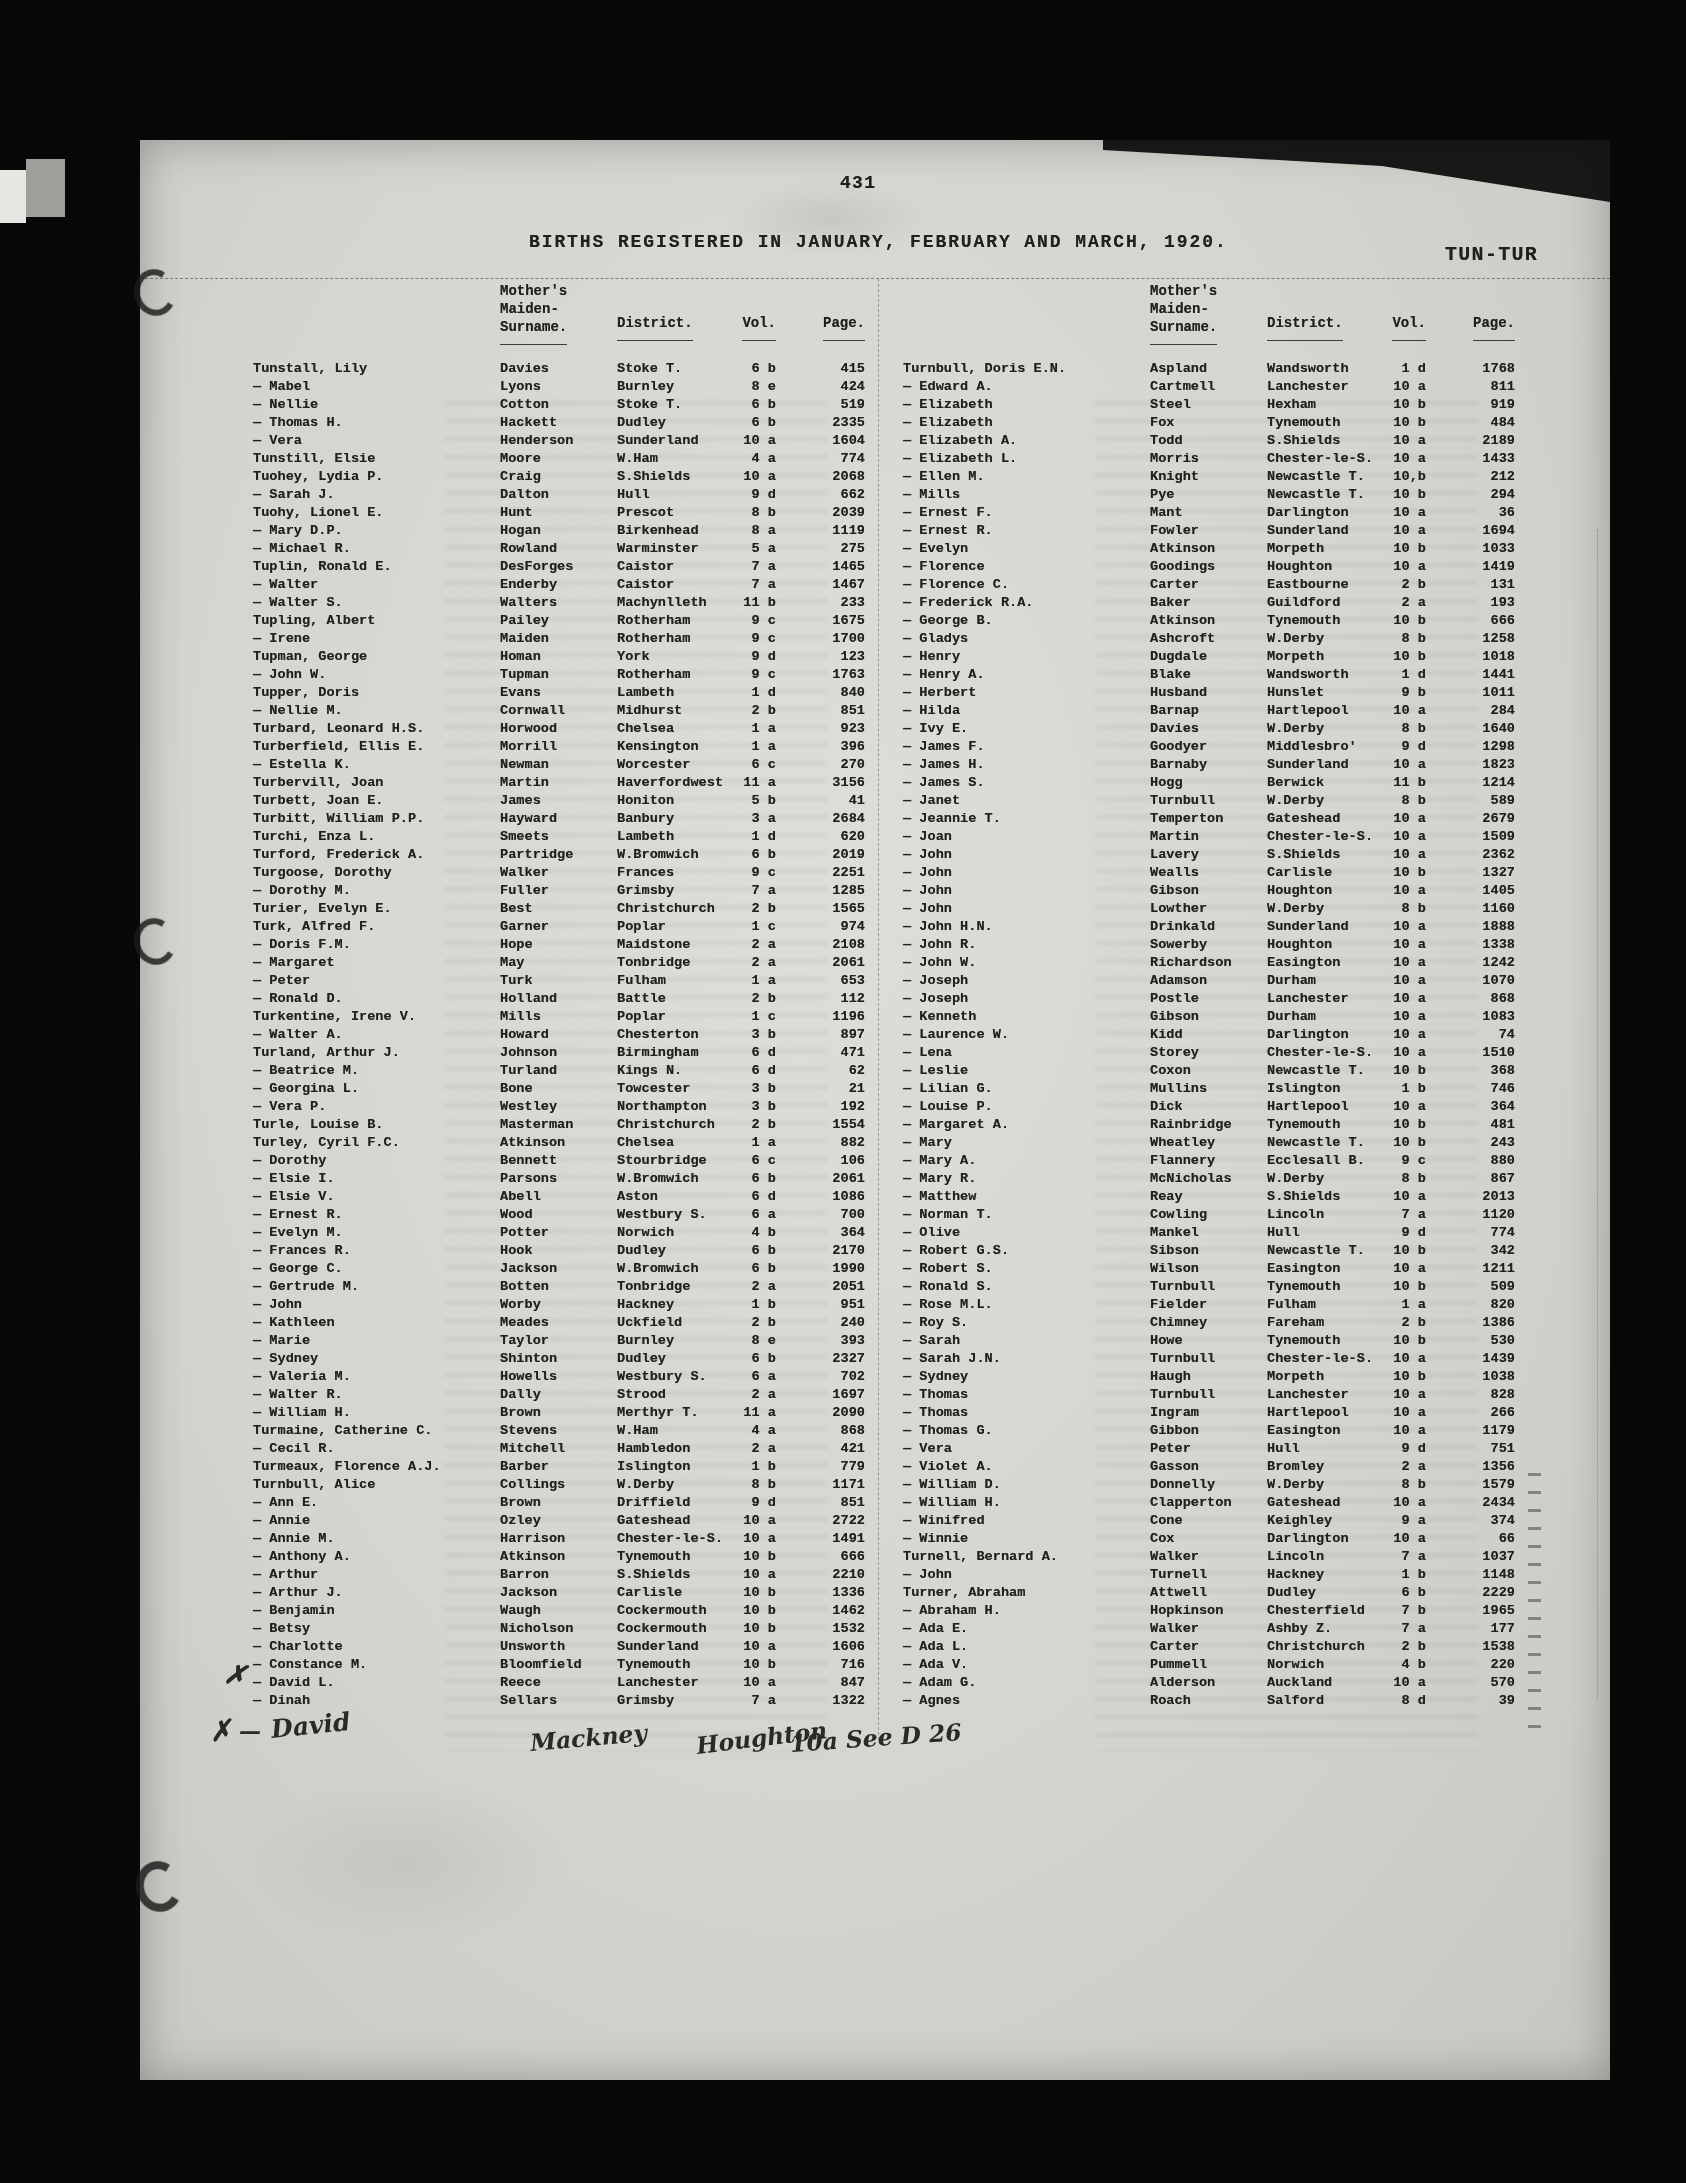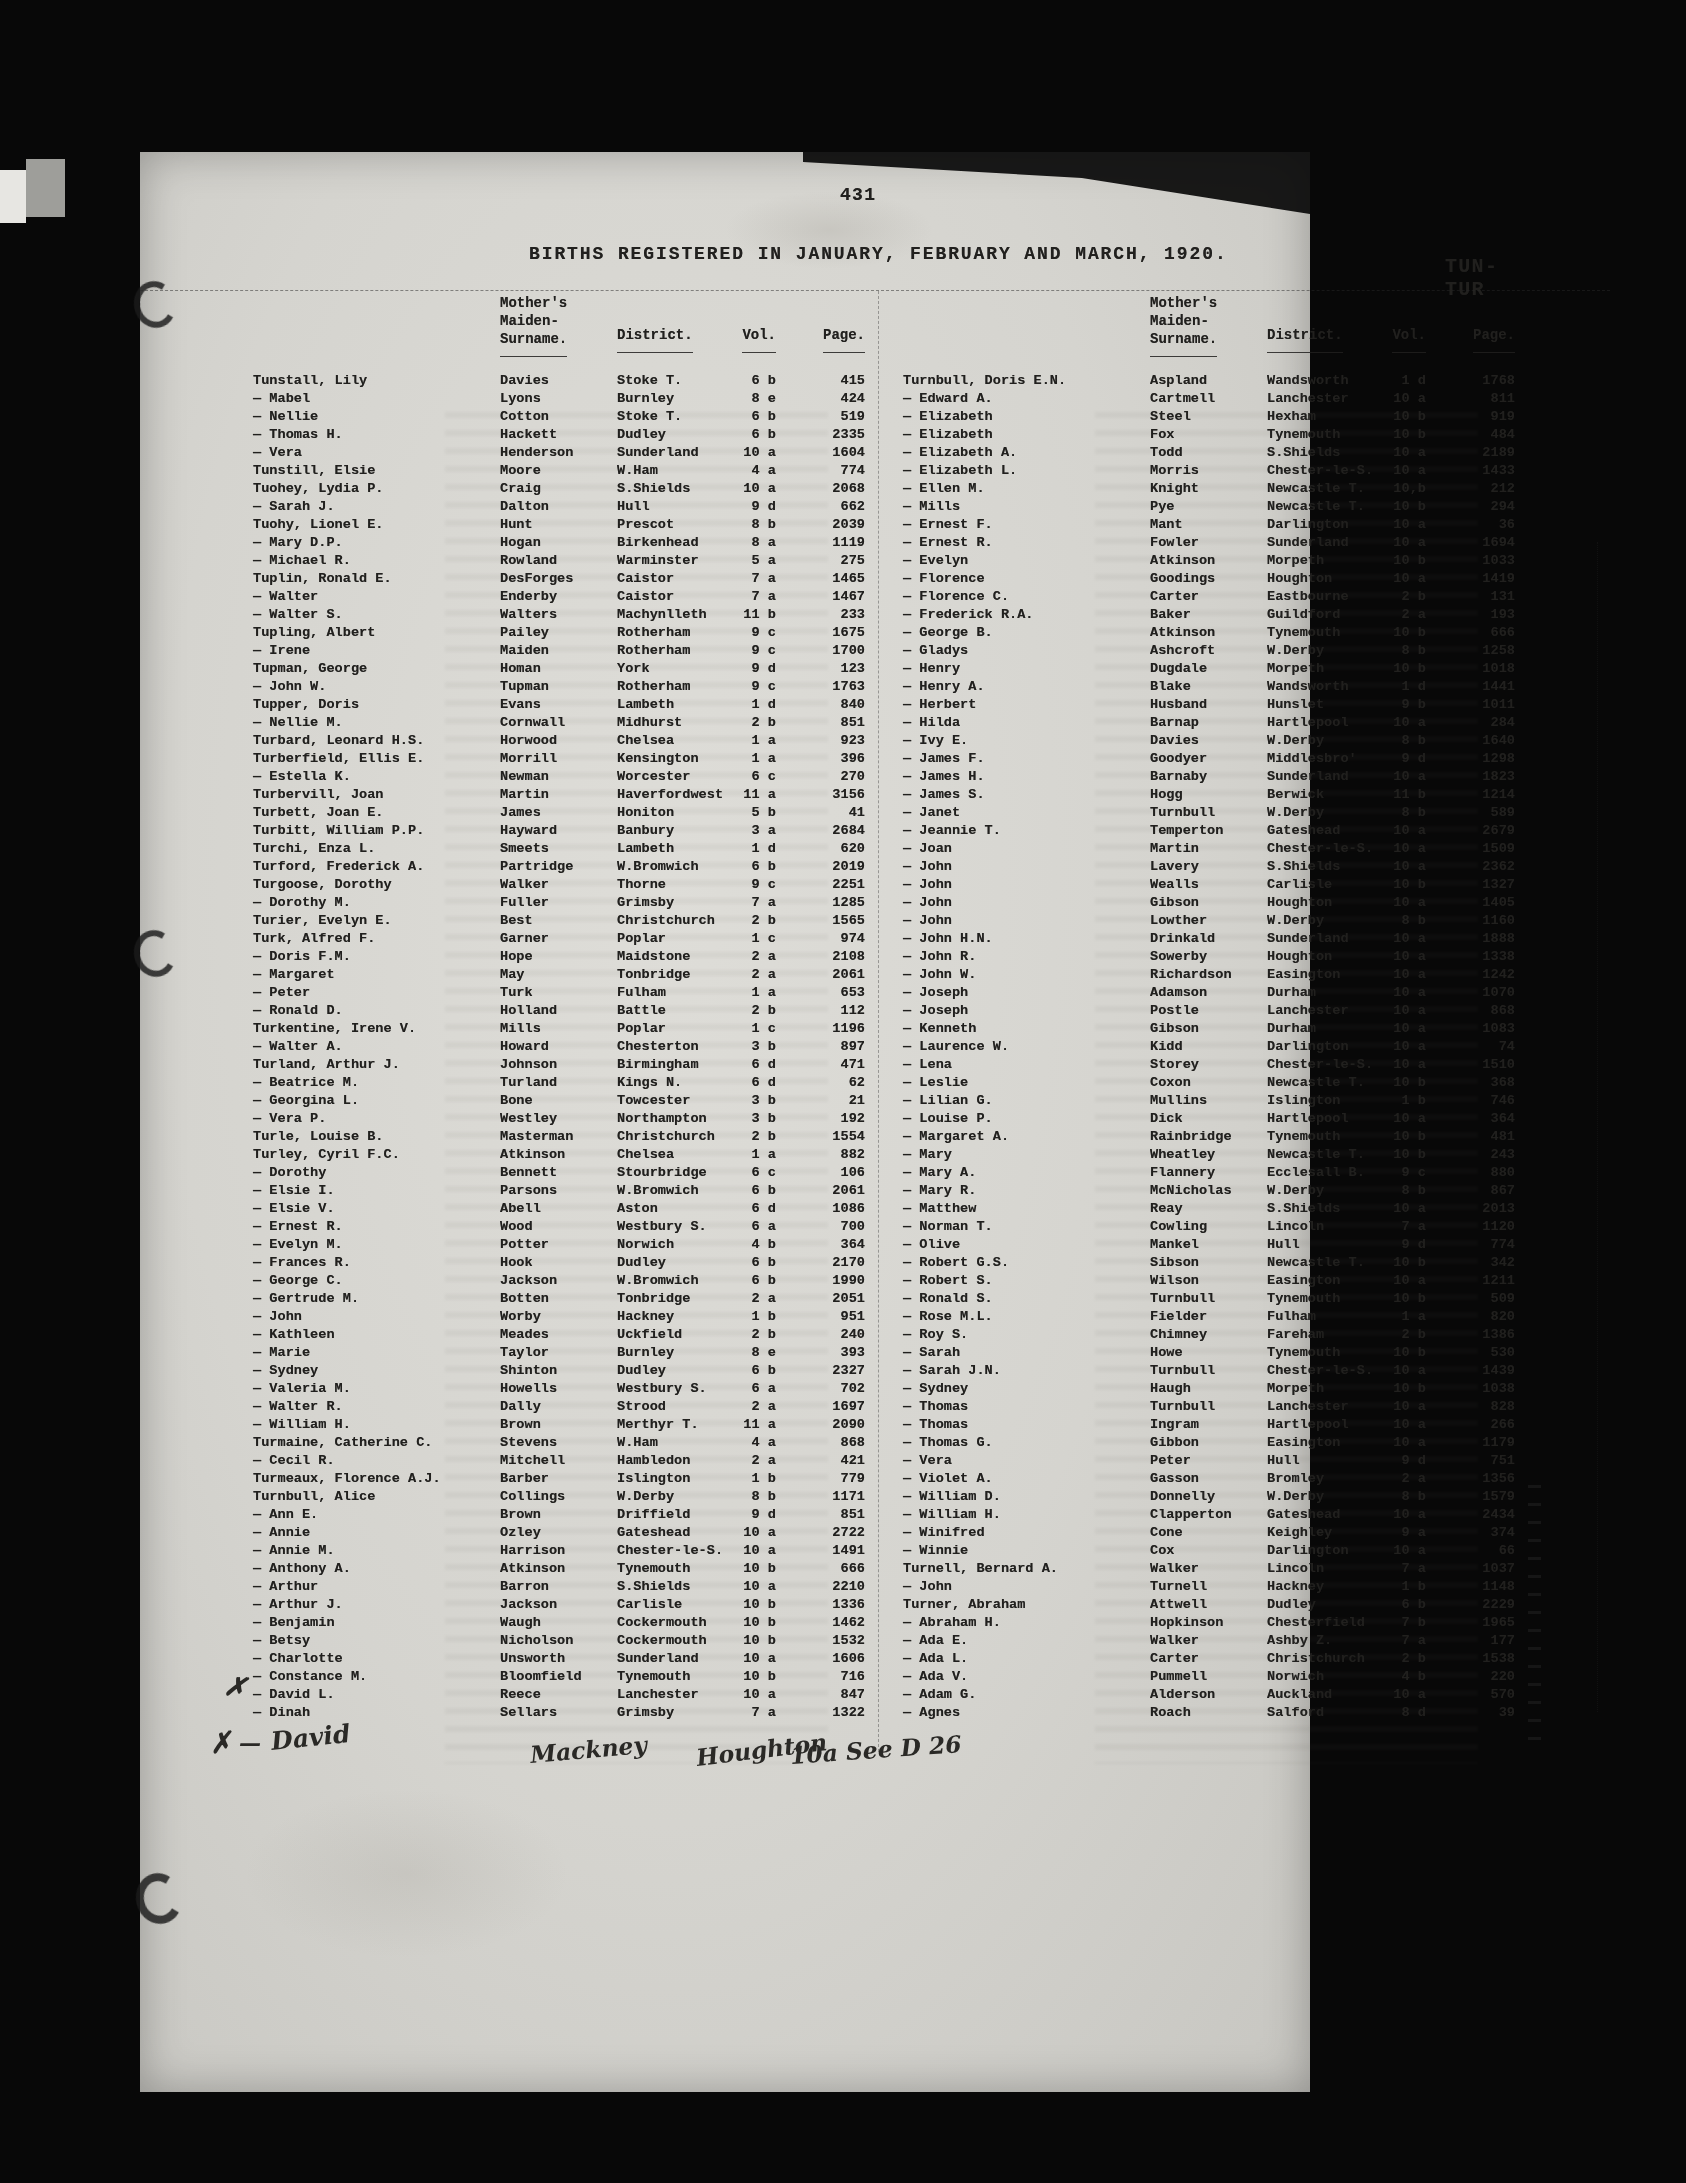--- a/index.html
+++ b/index.html
@@ -2,21 +2,21 @@
 <html style="font-size:10.4px"><head>
 <meta charset="utf-8">
 <style>
   html,body{margin:0;padding:0;}
   body{
     width:1687px;height:2183px;position:relative;overflow:hidden;
     background:#080808;
     font-family:"Liberation Mono","DejaVu Sans Mono",monospace;
   }
   .paper{
-    position:absolute;left:140px;top:152px;width:1170px;height:1940px;
+    position:absolute;left:140px;top:140px;width:1470px;height:1940px;
     background:radial-gradient(ellipse at 45% 38%, #deddd8 0%, #d5d4cf 55%, #c7c6c1 100%);
     box-shadow:inset 0 0 45px rgba(0,0,0,.28);
   }
   .ink{color:#21201e;font-weight:bold;text-shadow:0 0 0.6px rgba(25,25,25,.55);}
   .tear-tr{
     position:absolute;top:0;right:0;width:507px;height:62px;background:#0a0a0a;
     clip-path:polygon(0 0,100% 0,100% 100%,55% 42%,0 16%);
     filter:blur(0.6px);opacity:.93;
   }
   .notch1{position:absolute;left:0;top:170px;width:26px;height:53px;background:#e7e6e2;}
@@ -292,21 +292,21 @@
       <div class="row">
         <span class="cell c-name">Turford, Frederick A.</span>
         <span class="cell c-maiden">Partridge</span>
         <span class="cell c-district">W.Bromwich</span>
         <span class="cell c-vol">6 b</span>
         <span class="cell c-page">2019</span>
       </div>
       <div class="row">
         <span class="cell c-name">Turgoose, Dorothy</span>
         <span class="cell c-maiden">Walker</span>
-        <span class="cell c-district">Thorne</span>
+        <span class="cell c-district">Frances</span>
         <span class="cell c-vol">9 c</span>
         <span class="cell c-page">2251</span>
       </div>
       <div class="row">
         <span class="cell c-name">— Dorothy M.</span>
         <span class="cell c-maiden">Fuller</span>
         <span class="cell c-district">Grimsby</span>
         <span class="cell c-vol">7 a</span>
         <span class="cell c-page">1285</span>
       </div>

